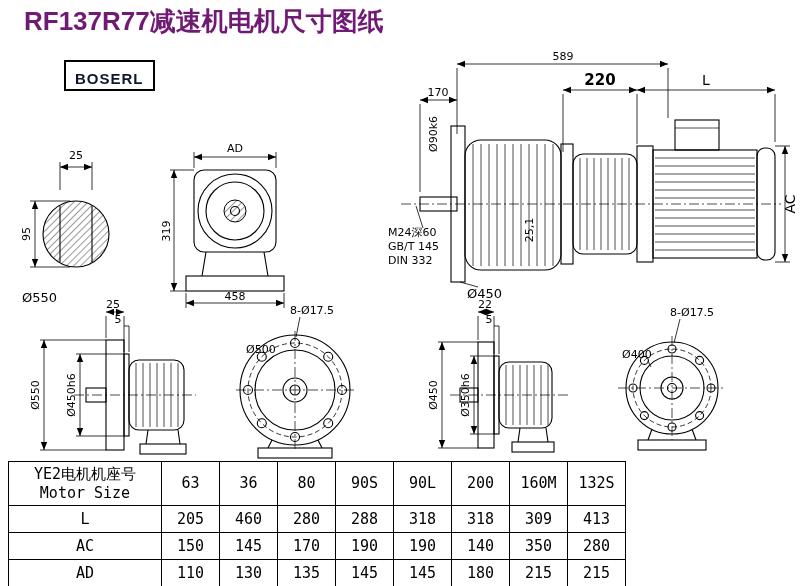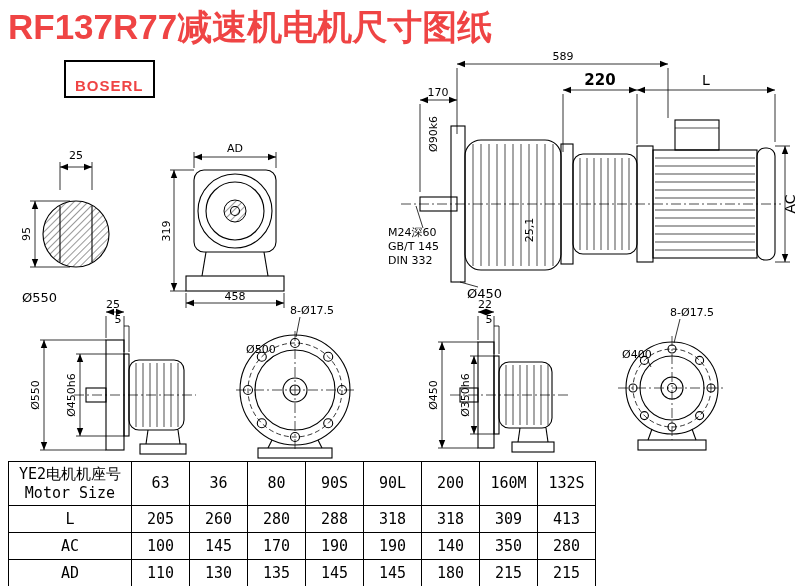--- a/index.html
+++ b/index.html
@@ -1,37 +1,37 @@
 <!DOCTYPE html>
 <html><head>
 <meta charset="utf-8">
 <style>
   *{margin:0;padding:0;box-sizing:border-box}
   html,body{background:#fff}
   body{width:800px;height:586px;position:relative;overflow:hidden;
        font-family:"Liberation Sans",sans-serif;color:#000}
-  .title{position:absolute;left:8px;top:4px;font-size:35px;font-weight:bold;color:#ef4444;white-space:nowrap}
-  .brand{position:absolute;left:64px;top:60px;border:2px solid #000;padding:15px 9px 2px 9px;
-         color:#ef4444;font-size:15px;font-weight:bold;letter-spacing:1px}
+  .title{position:absolute;left:24px;top:4px;font-size:26px;font-weight:bold;color:#701a75;white-space:nowrap}
+  .brand{position:absolute;left:64px;top:60px;border:2px solid #000;padding:8px 9px 2px 9px;
+         color:#0f172a;font-size:15px;font-weight:bold;letter-spacing:1px}
   svg.view{position:absolute;overflow:visible}
   svg text{font-family:"DejaVu Sans",sans-serif;font-size:11px;fill:#000}
   svg text.ctr{text-anchor:middle}
   svg text.b{font-weight:bold;font-size:15px}
   svg text.L{font-size:14px}
   svg text.lbl13{font-size:13px}
   .ln{stroke:#000;stroke-width:1.1;fill:none}
   .fn{stroke:#000;stroke-width:0.7;fill:none}
   .dim{stroke:#000;stroke-width:0.8;fill:none}
   .cl{stroke:#000;stroke-width:0.7;fill:none;stroke-dasharray:10 3 2 3}
   .dash{stroke:#000;stroke-width:0.8;fill:none;stroke-dasharray:5 3}
   table.size-table{position:absolute;left:8px;top:461px;border-collapse:collapse;table-layout:fixed;
         font-family:"DejaVu Sans Mono","Liberation Mono",monospace;font-size:15px}
   .size-table th,.size-table td{border:1px solid #000;text-align:center;vertical-align:middle;
         font-weight:normal;padding:0;width:58px;background:#fff}
-  .size-table .first{width:123px}
+  .size-table .first{width:153px}
   .size-table tr{height:27px}
   .size-table tr.hdr{height:44px}
   .size-table .hdr th{line-height:1.25}
 </style>
 </head>
 <body>
 
 <svg style="position:absolute;width:0;height:0" aria-hidden="true">
   <defs>
     <pattern id="hatch" width="5" height="5" patternUnits="userSpaceOnUse" patternTransform="rotate(45)">
@@ -365,31 +365,31 @@
     <th>80</th>
     <th>90S</th>
     <th>90L</th>
     <th>200</th>
     <th>160M</th>
     <th>132S</th>
   </tr>
   <tr>
     <td class="first">L</td>
     <td>205</td>
-    <td>260</td>
+    <td>460</td>
     <td>280</td>
     <td>288</td>
     <td>318</td>
     <td>318</td>
     <td>309</td>
     <td>413</td>
   </tr>
   <tr>
     <td class="first">AC</td>
-    <td>100</td>
+    <td>150</td>
     <td>145</td>
     <td>170</td>
     <td>190</td>
     <td>190</td>
     <td>140</td>
     <td>350</td>
     <td>280</td>
   </tr>
   <tr>
     <td class="first">AD</td>

